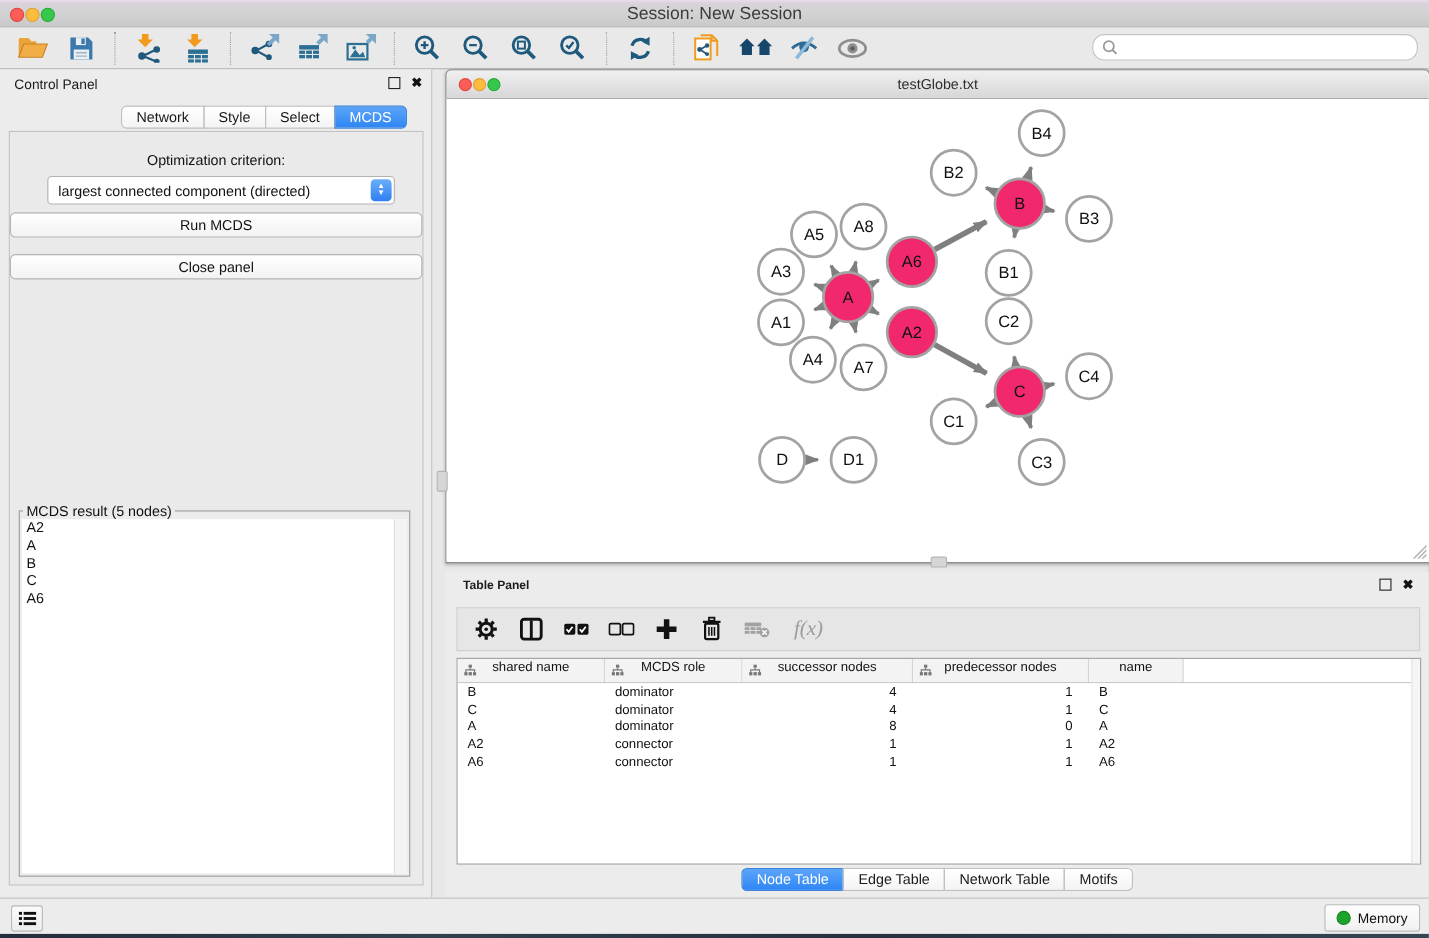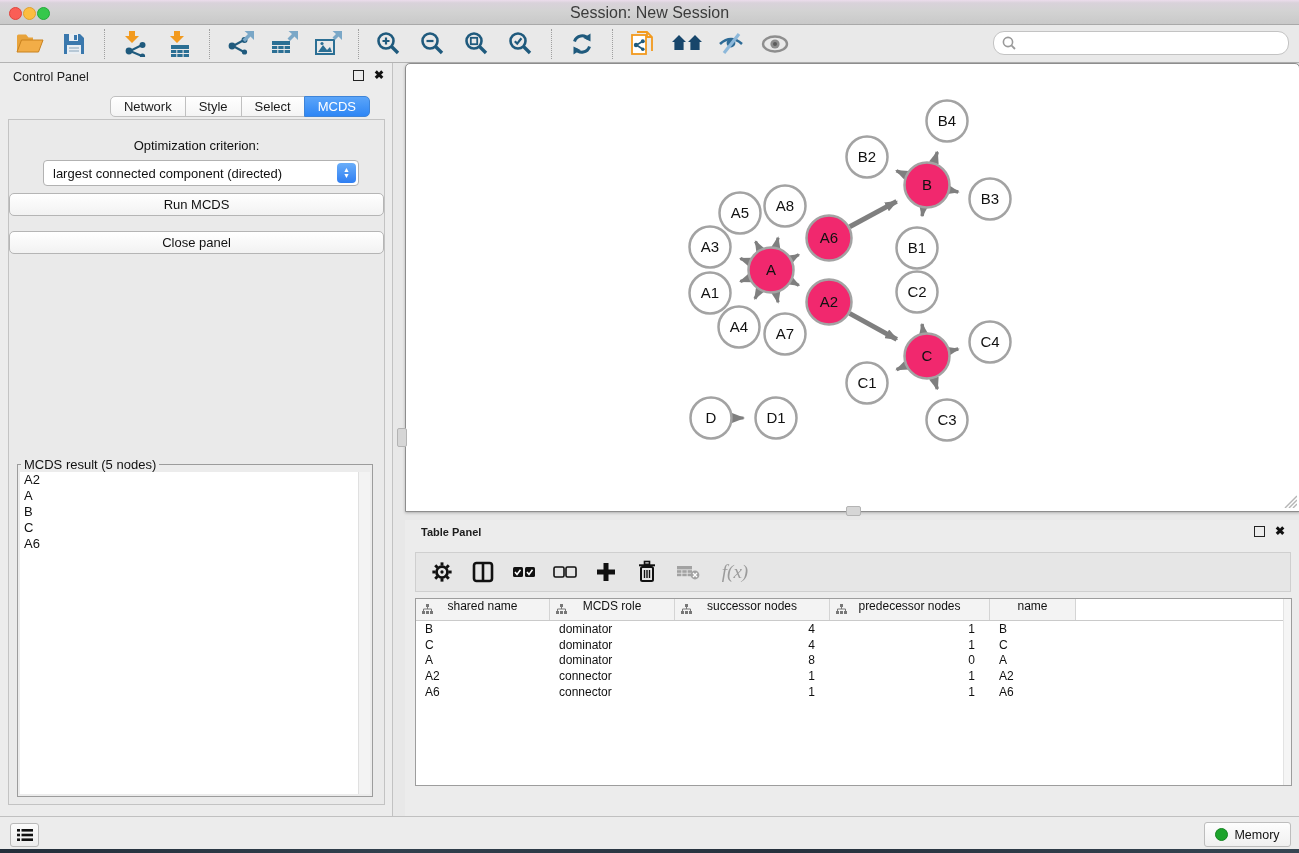--- a/index.html
+++ b/index.html
@@ -338,20 +338,26 @@
             <div class="mcds-item">B</div>
             <div class="mcds-item">C</div>
             <div class="mcds-item">A6</div>
             <div class="mcds-scroll"></div>
         </div>
       </fieldset>
     </div>
   </div>
 
   <div class="net-window">
+    <div class="net-titlebar">
+      <span class="tl red" style="left:11px"></span>
+      <span class="tl yellow" style="left:24px"></span>
+      <span class="tl green" style="left:37px"></span>
+      <div class="title">testGlobe.txt</div>
+    </div>
     <div class="net-canvas">
       <svg id="graph" width="891" height="420">
         <defs>
           <marker id="arrow" markerUnits="userSpaceOnUse" markerWidth="13" markerHeight="10" refX="11.5" refY="5" orient="auto">
             <path d="M0,0 L13,5 L0,10 Z" fill="#7f7f7f"></path>
           </marker>
         </defs>
       <line x1="353.7723592476154" y1="159.35562829400246" x2="349.5275882745745" y2="151.5507268274434" stroke="#7f7f7f" stroke-width="3.2" marker-end="url(#arrow)"></line>
           <line x1="370.02187665192764" y1="157.04284959118786" x2="372.05485143882345" y2="147.7492505653785" stroke="#7f7f7f" stroke-width="3.2" marker-end="url(#arrow)"></line>
           <line x1="343.01111376974586" y1="171.70910847055993" x2="334.41016180779826" y2="168.4661265832682" stroke="#7f7f7f" stroke-width="3.2" marker-end="url(#arrow)"></line>
@@ -628,20 +634,26 @@
             <div class="td-cell" style="width: 134px;">A6</div>
             <div class="td-cell" style="width: 125px;">connector</div>
             <div class="td-cell num" style="width: 155px;">1</div>
             <div class="td-cell num" style="width: 160px;">1</div>
             <div class="td-cell" style="width: 86px;">A6</div>
           </div>
         </div>
       <div class="tbl-scroll"></div>
     </div>
 
+    <div class="seg tp-tabs" id="tp-tabs">
+        <button class="segbtn active">Node Table</button>
+        <button class="segbtn">Edge Table</button>
+        <button class="segbtn">Network Table</button>
+        <button class="segbtn">Motifs</button>
+      </div>
   </div>
 
   <div class="statusbar">
     <div class="list-btn">
       <svg width="16" height="14" viewBox="0 0 16 14">
         <g fill="#111">
           <rect x="0" y="1" width="3" height="2.6"></rect>
             <rect x="4.5" y="1" width="11.5" height="2.6"></rect>
           <rect x="0" y="5.7" width="3" height="2.6"></rect>
             <rect x="4.5" y="5.7" width="11.5" height="2.6"></rect>

